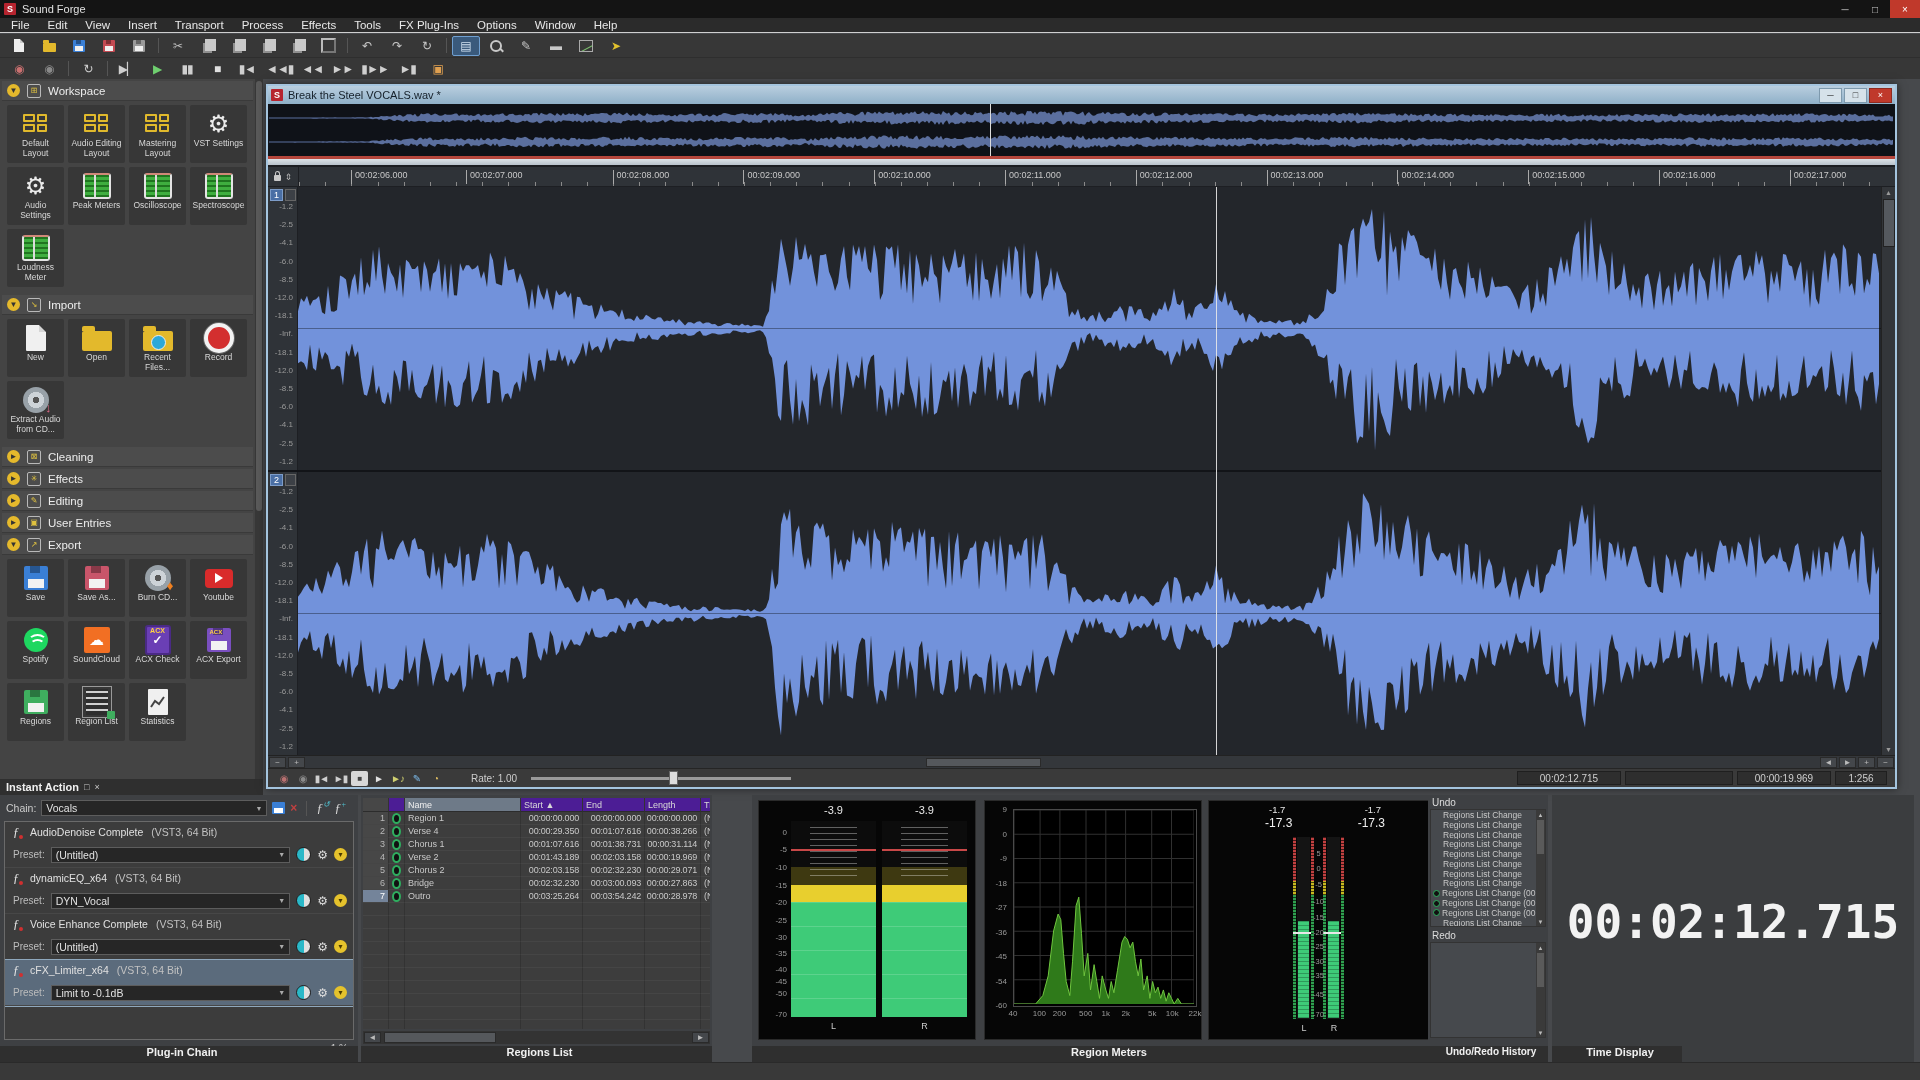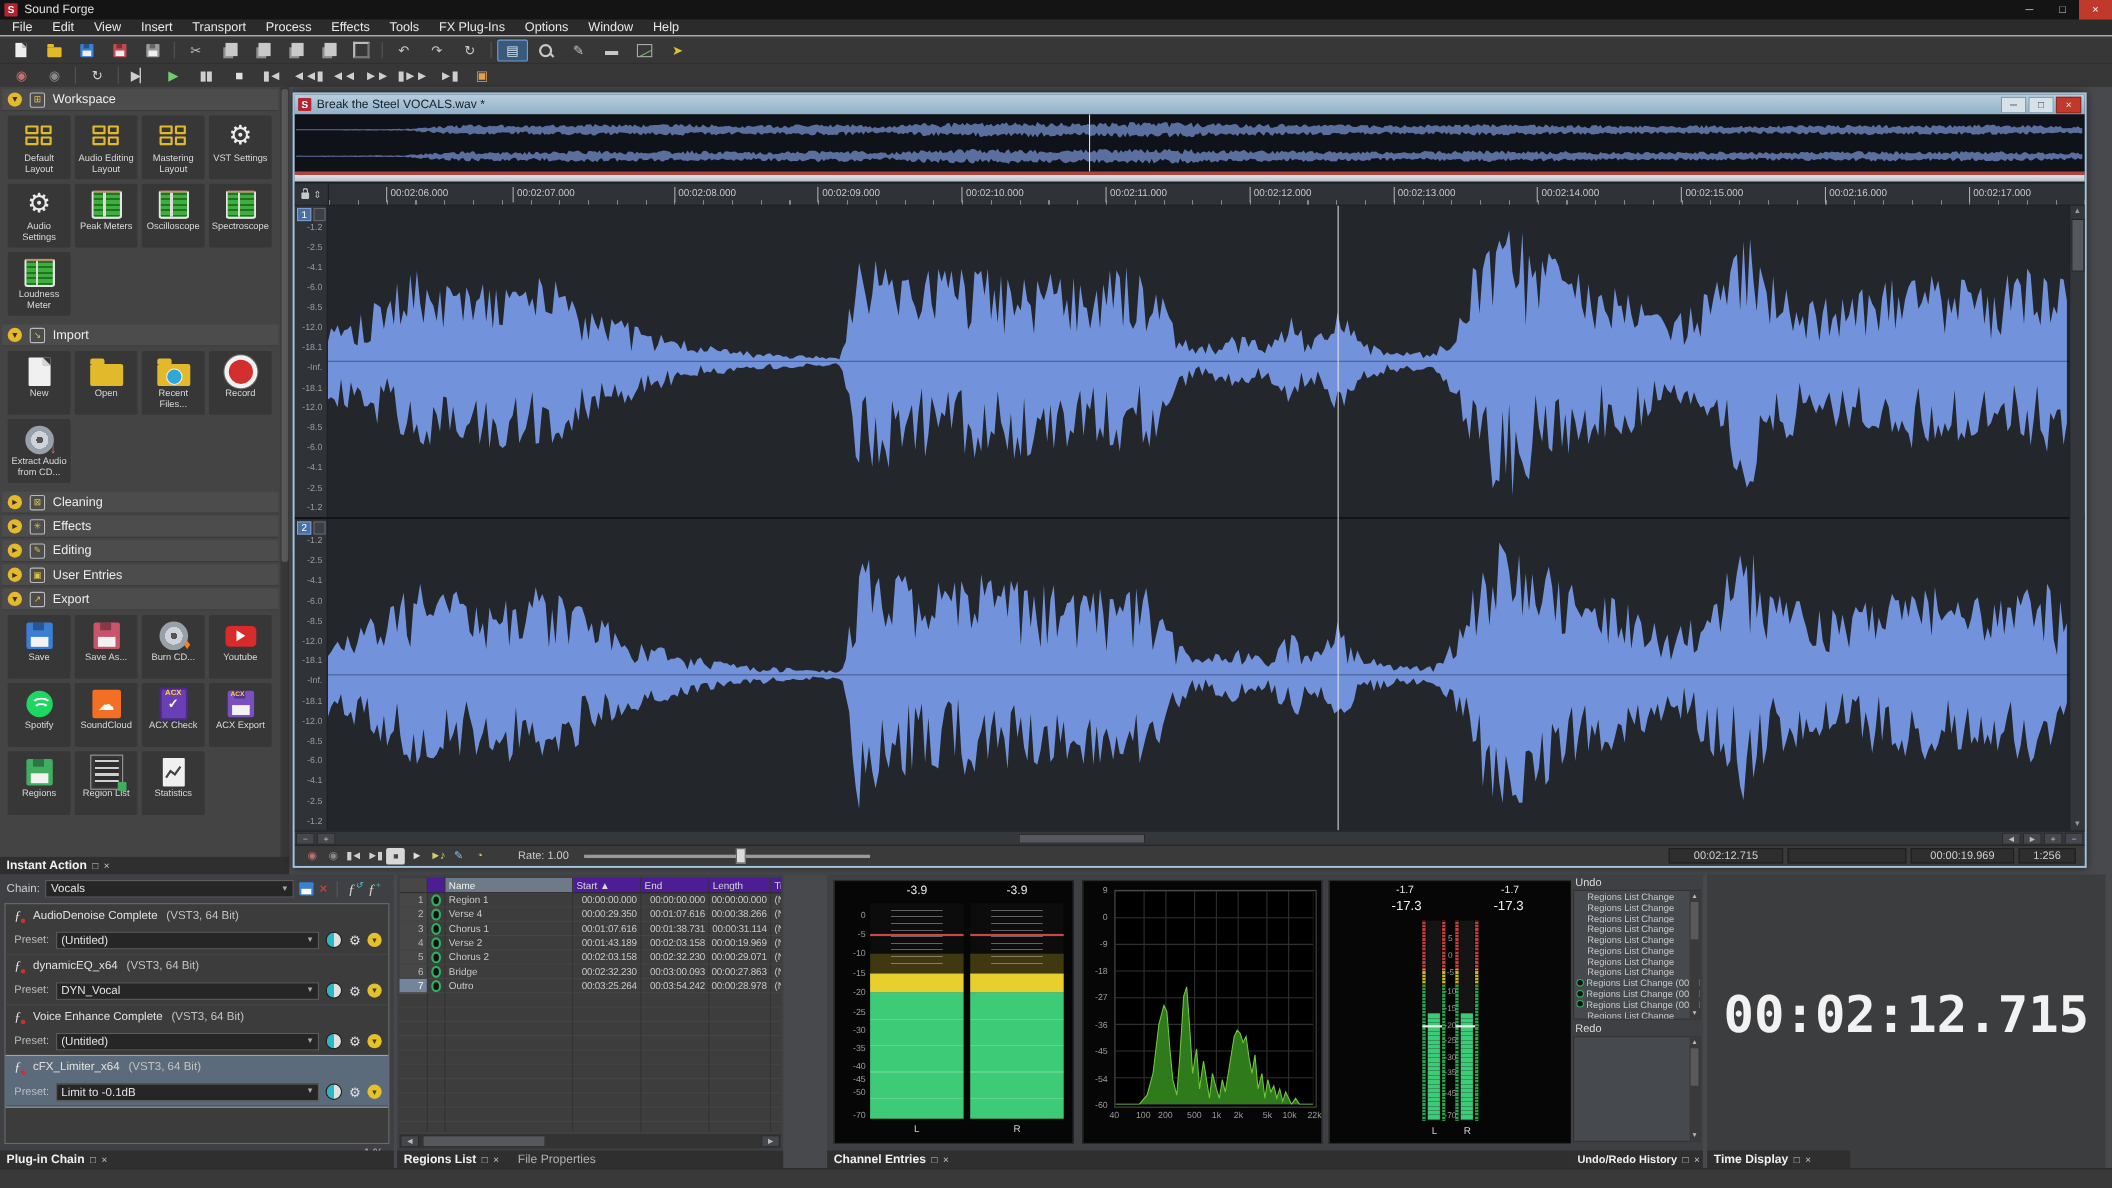--- a/index.html
+++ b/index.html
@@ -71,21 +71,21 @@
   .ti-sc{width:26px;height:26px;background:#f26f23;border-radius:2px;display:flex;align-items:center;justify-content:center;color:#fff;font-size:15px;}
   .ti-acx{width:22px;height:26px;background:#6a3fb5;border:2px solid #4a2a85;border-radius:3px;display:flex;flex-direction:column;align-items:center;color:#ffd23f;font-size:7px;font-weight:bold;}
   .ti-acx .chk{color:#fff;font-size:12px;line-height:1;}
   .ti-rlist{width:22px;height:26px;background:#2e2e2e;border:1px solid #999;position:relative;
     background-image:repeating-linear-gradient(to bottom,transparent 0 4px,#cfcfcf 4px 6px);background-clip:content-box;padding:2px 3px;}
   .ti-rlist .flag{position:absolute;right:-4px;bottom:-2px;width:8px;height:8px;background:#3fae5f;border-radius:1px;}
   .ti-stat{width:20px;height:26px;background:#f0f0f0;position:relative;border-radius:1px;display:flex;align-items:center;justify-content:center;}
   #sidebar-tabbar{left:0;top:779px;width:263px;height:16px;background:#2f2f2f;display:flex;align-items:center;padding-left:6px;box-sizing:border-box;gap:5px;}
   .tab-label{font-size:11px;font-weight:bold;color:#f0f0f0;}
   .tab-glyph{font-size:9px;color:#c8c8c8;}
-  .tabbar{position:absolute;left:0;bottom:0;width:100%;height:16px;background:#2f2f2f;display:flex;align-items:center;padding-left:6px;box-sizing:border-box;gap:5px;}
+  .tabbar{position:absolute;left:0;bottom:0;width:100%;height:16px;background:#2f2f2f;display:flex;align-items:center;padding-left:6px;box-sizing:border-box;gap:5px;flex-direction:column;}
   .tab2{font-size:11px;color:#b0b0b0;margin-left:12px;}
   
   #docwin{left:266px;top:84px;width:1631px;height:705px;background:#2c2f33;border:2px solid #a4c4de;box-sizing:border-box;box-shadow:0 0 8px rgba(0,0,0,.5);}
   #dw-title{position:relative;height:18px;background:linear-gradient(#b9cedf,#8fb0c8);display:flex;align-items:center;color:#15202a;font-size:11px;}
   #dw-title .s{width:12px;height:12px;background:#b6242f;color:#fff;font-weight:bold;font-size:9px;display:flex;align-items:center;justify-content:center;margin:0 5px 0 3px;border-radius:1px;}
   #dw-btns{margin-left:auto;display:flex;gap:2px;margin-right:3px;}
   .dwbtn{width:21px;height:13px;background:#d6e2ea;border:1px solid #7d99ad;font-size:9px;display:flex;align-items:center;justify-content:center;color:#333;}
   .dwbtn.close{background:#c0392b;border-color:#8f2a20;color:#fff;}
   #dw-overview{position:relative;height:52px;background:#0f1218;}
   #dw-strip{position:relative;height:9px;background:linear-gradient(#dde3e8,#b9c3cc);border-top:3px solid #b5463c;box-sizing:border-box;}
@@ -1101,21 +1101,21 @@
           <span style="top: 60%;">-25</span>
           <span style="top: 68%;">-30</span>
           <span style="top: 76%;">-35</span>
           <span style="top: 86%;">-45</span>
           <span style="top: 97%;">-70</span>
         </div>
         <div class="badge" style="right: 6px; top: 4px;">1</div>
         <div class="badge" style="right: 6px; top: 222px;">2</div>
       </div>
     <div class="tabbar">
-      <span class="tab-label">Channel Entries</span>
+      <span class="tab-label">Region Meters</span>
       <span class="tab-glyph">□</span>
       <span class="tab-glyph">×</span>
     </div>
   </div>
 
   <div id="undo-panel" class="panel">
     <span class="ur-label" style="top:2px">Undo</span>
     <div class="ur-list" id="undo-list" style="top:14px;height:118px">
         <div class="ur-item">
           <span>Regions List Change</span>

